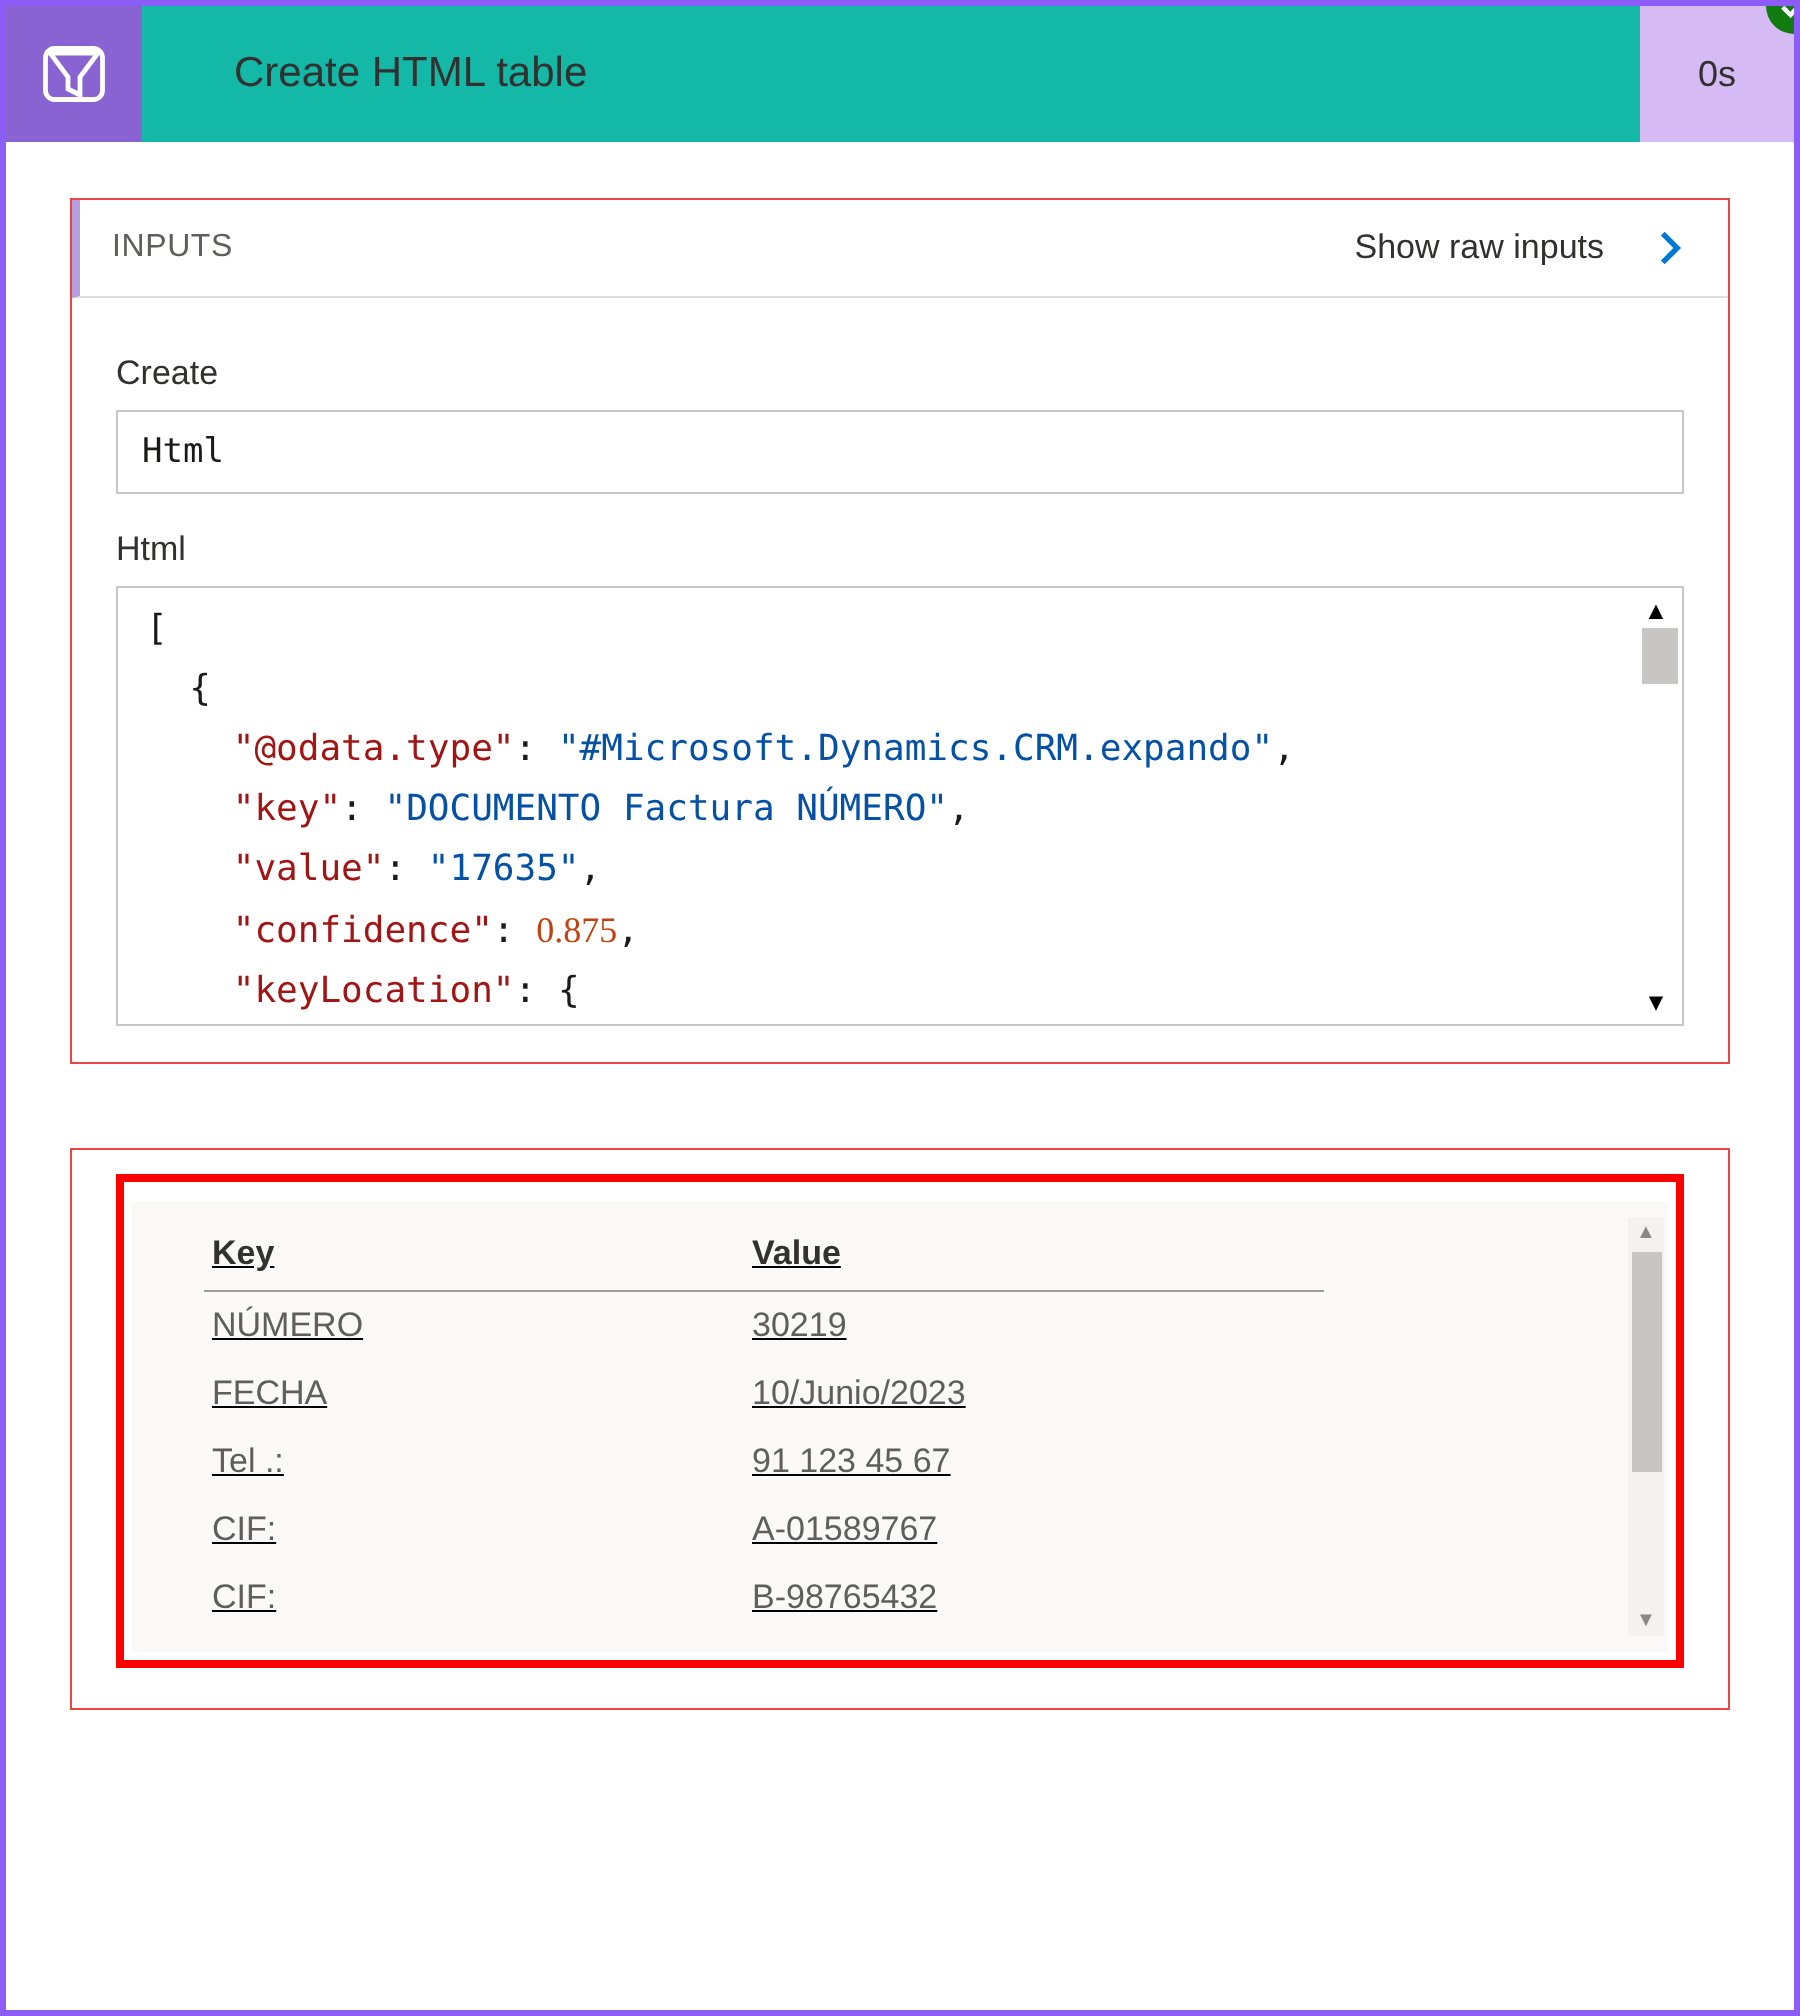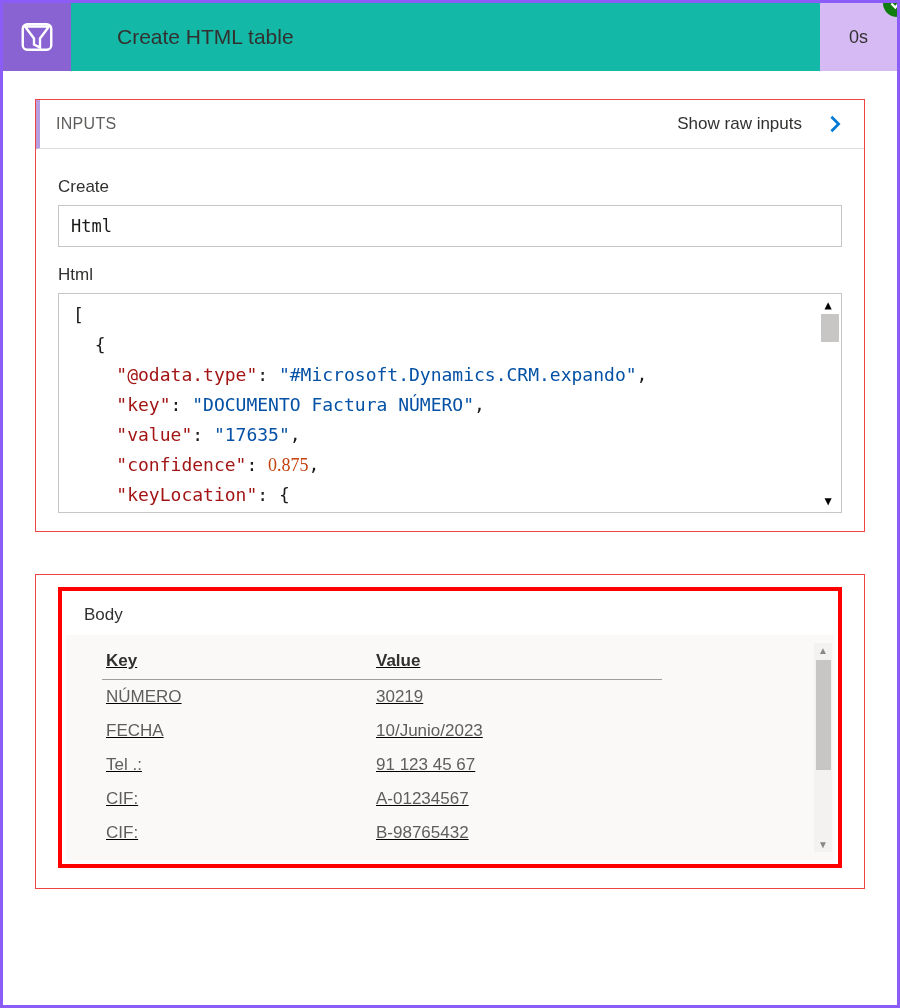--- a/index.html
+++ b/index.html
@@ -240,21 +240,20 @@
         <div class="arrow-btn arrow-up">▲</div>
         <div class="json-thumb"></div>
         <div class="arrow-btn arrow-down">▼</div>
       </div>
     </div>
   </div>
 
   <div class="panel outputs-panel">
     <div class="panel-body">
       <div class="highlight-box">
-        <div class="body-label">Body</div>
         <div class="table-wrap">
           <table class="kv-table">
             <thead>
               <tr>
                 <th>Key</th>
                 <th>Value</th>
               </tr>
             </thead>
             <tbody id="kv-body">
                 <tr>
@@ -264,21 +263,21 @@
                 <tr>
                   <td>FECHA</td>
                   <td>10/Junio/2023</td>
                 </tr>
                 <tr>
                   <td>Tel .:</td>
                   <td>91 123 45 67</td>
                 </tr>
                 <tr>
                   <td>CIF:</td>
-                  <td>A-01234567</td>
+                  <td>A-01589767</td>
                 </tr>
                 <tr>
                   <td>CIF:</td>
                   <td>B-98765432</td>
                 </tr>
               </tbody>
           </table>
           <div class="table-scroll-track">
             <div class="table-scroll-arrow">▲</div>
             <div class="table-scroll-thumb"></div>

